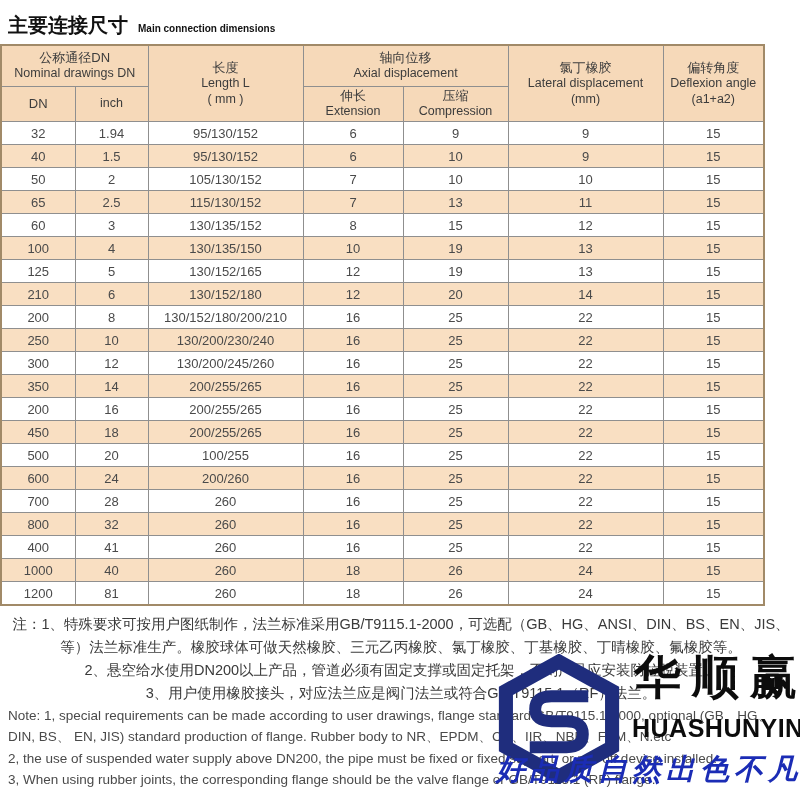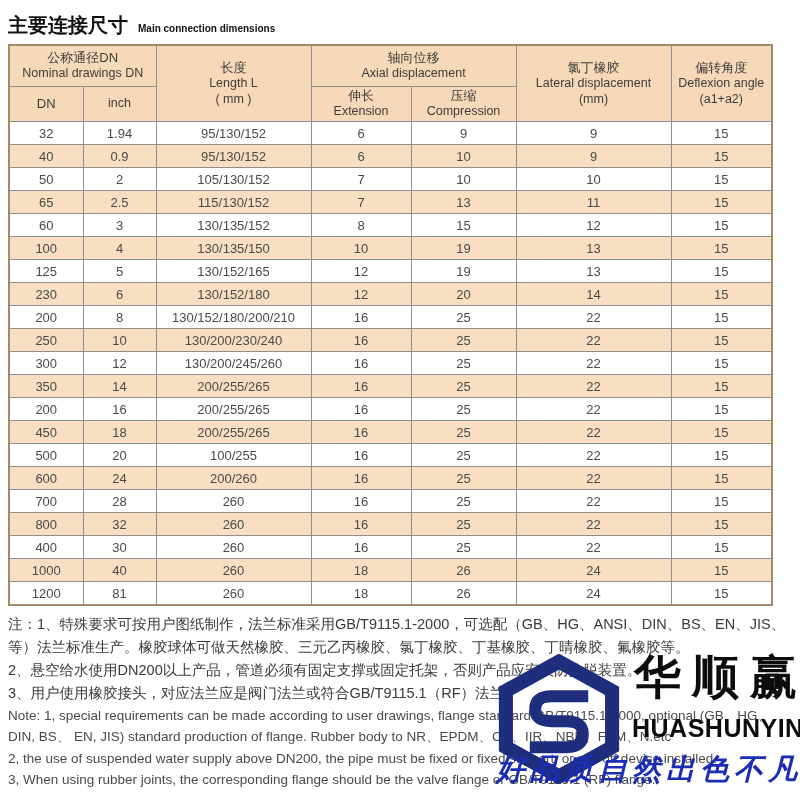--- a/index.html
+++ b/index.html
@@ -5,37 +5,37 @@
   html,body{margin:0;padding:0;background:#ffffff;}
   .page{
     position:relative;width:800px;height:800px;overflow:hidden;background:#fff;
     font-family:"Liberation Sans","DejaVu Sans",sans-serif;color:#3d3d3d;
   }
   .title-row{margin:12px 0 5px 8px;display:flex;align-items:baseline;gap:10px;}
   .title-cn{font-size:20px;font-weight:bold;color:#111;}
   .title-en{font-size:10px;font-weight:bold;color:#111;}
 
   table.dims{
-    margin-left:8px;border-collapse:collapse;table-layout:fixed;width:763px;
+    border-collapse:collapse;table-layout:fixed;width:763px;
     border:2px solid #a18a68;
   }
   .dims th,.dims td{
     border:1px solid #8f8f8f;text-align:center;vertical-align:middle;
     padding:0 2px;font-weight:normal;
   }
   .dims thead th{background:#f6d9b9;color:#3c3c3c;}
   .dims thead tr.h1 th{height:40px;}
   .dims thead tr.h2 th{height:34px;}
   .h-cn{font-size:13px;line-height:1.25;}
   .h-en{font-size:12.5px;line-height:1.25;}
   .dims td{height:22px;font-size:13px;color:#4a4a4a;background:#ffffff;}
   .dims tr.shaded td{background:#f9dfc2;}
 
   .notes{margin:7px 0 0 8px;width:786px;}
-  .note-cn{font-size:14.5px;line-height:1.58;color:#3a3a3a;}
+  .note-cn{font-size:14.5px;line-height:1.58;color:#3a3a3a;text-align:center;}
   .note-en{font-size:13.5px;line-height:1.6;color:#4a4a4a;}
 
   .logo{position:absolute;left:492px;top:646px;width:312px;height:154px;z-index:5;}
   .emblem{position:absolute;left:0;top:8px;}
   .logo-cn{
     position:absolute;left:142px;top:0px;font-size:47px;font-weight:900;color:#0c0c0c;
     letter-spacing:11px;white-space:nowrap;font-family:"Liberation Sans","DejaVu Sans",sans-serif;
   }
   .logo-en{
     position:absolute;left:140px;top:68px;font-size:25px;font-weight:900;color:#0c0c0c;
@@ -115,21 +115,21 @@
           <td>32</td>
           <td>1.94</td>
           <td>95/130/152</td>
           <td>6</td>
           <td>9</td>
           <td>9</td>
           <td>15</td>
         </tr>
         <tr class="shaded">
           <td>40</td>
-          <td>0.9</td>
+          <td>1.5</td>
           <td>95/130/152</td>
           <td>6</td>
           <td>10</td>
           <td>9</td>
           <td>15</td>
         </tr>
         <tr>
           <td>50</td>
           <td>2</td>
           <td>105/130/152</td>
@@ -168,21 +168,21 @@
         <tr>
           <td>125</td>
           <td>5</td>
           <td>130/152/165</td>
           <td>12</td>
           <td>19</td>
           <td>13</td>
           <td>15</td>
         </tr>
         <tr class="shaded">
-          <td>230</td>
+          <td>210</td>
           <td>6</td>
           <td>130/152/180</td>
           <td>12</td>
           <td>20</td>
           <td>14</td>
           <td>15</td>
         </tr>
         <tr>
           <td>200</td>
           <td>8</td>
@@ -268,21 +268,21 @@
           <td>800</td>
           <td>32</td>
           <td>260</td>
           <td>16</td>
           <td>25</td>
           <td>22</td>
           <td>15</td>
         </tr>
         <tr>
           <td>400</td>
-          <td>30</td>
+          <td>41</td>
           <td>260</td>
           <td>16</td>
           <td>25</td>
           <td>22</td>
           <td>15</td>
         </tr>
         <tr class="shaded">
           <td>1000</td>
           <td>40</td>
           <td>260</td>

